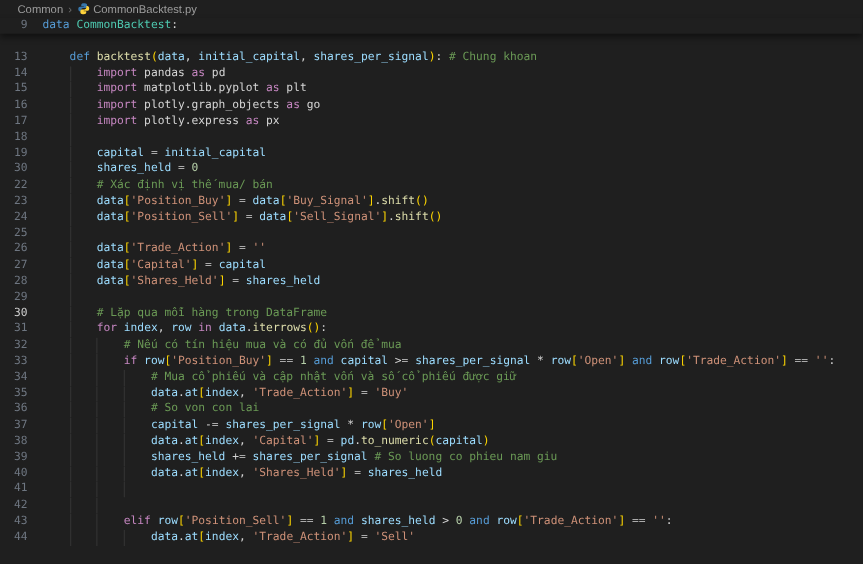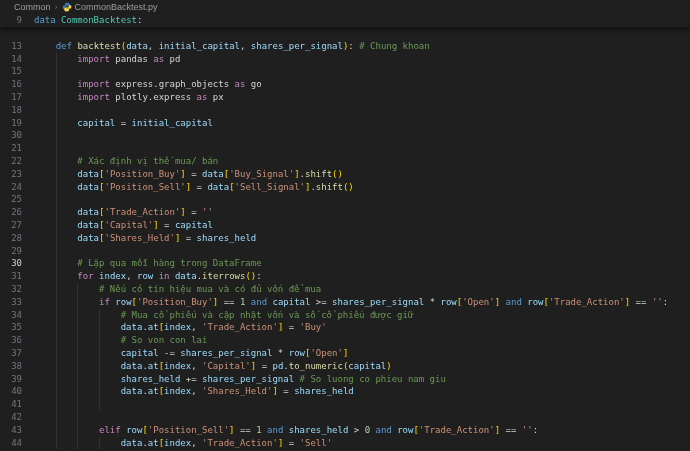--- a/index.html
+++ b/index.html
@@ -61,27 +61,26 @@
   </span>
 </div>
 
 <div class="sticky" id="sticky">
     <div class="line"><div class="ln">9</div><div class="code"><span><span></span><span style="color: rgb(86, 156, 214);">data</span><span style="color: rgb(212, 212, 212);"> </span><span style="color: rgb(78, 201, 176);">CommonBacktest</span><span style="color: rgb(212, 212, 212);">:</span></span></div></div>
   </div>
 
 <div class="editor" id="editor">
     <div class="line"><div class="ln">13</div><div class="code"><span><span>    </span><span style="color: rgb(86, 156, 214);">def</span><span style="color: rgb(212, 212, 212);"> </span><span style="color: rgb(220, 220, 170);">backtest</span><span style="color: rgb(255, 215, 0);">(</span><span style="color: rgb(156, 220, 254);">data</span><span style="color: rgb(212, 212, 212);">, </span><span style="color: rgb(156, 220, 254);">initial_capital</span><span style="color: rgb(212, 212, 212);">, </span><span style="color: rgb(156, 220, 254);">shares_per_signal</span><span style="color: rgb(255, 215, 0);">)</span><span style="color: rgb(212, 212, 212);">: </span><span style="color: rgb(106, 153, 85);"># Chung khoan</span></span></div></div>
     <div class="line"><div class="ln">14</div><div class="code"><span class="guide" style="left: 4ch;"></span><span><span>        </span><span style="color: rgb(197, 134, 192);">import</span><span style="color: rgb(212, 212, 212);"> pandas </span><span style="color: rgb(197, 134, 192);">as</span><span style="color: rgb(212, 212, 212);"> pd</span></span></div></div>
-    <div class="line"><div class="ln">15</div><div class="code"><span class="guide" style="left: 4ch;"></span></div></div>
-    <div class="line"><div class="ln">16</div><div class="code"><span class="guide" style="left: 4ch;"></span><span><span>        </span><span style="color: rgb(197, 134, 192);">import</span><span style="color: rgb(212, 212, 212);"> express.graph_objects </span><span style="color: rgb(197, 134, 192);">as</span><span style="color: rgb(212, 212, 212);"> go</span></span></div></div>
+    <div class="line"><div class="ln">15</div><div class="code"><span class="guide" style="left: 4ch;"></span><span><span>        </span><span style="color: rgb(197, 134, 192);">import</span><span style="color: rgb(212, 212, 212);"> matplotlib.pyplot </span><span style="color: rgb(197, 134, 192);">as</span><span style="color: rgb(212, 212, 212);"> plt</span></span></div></div>
+    <div class="line"><div class="ln">16</div><div class="code"><span class="guide" style="left: 4ch;"></span><span><span>        </span><span style="color: rgb(197, 134, 192);">import</span><span style="color: rgb(212, 212, 212);"> plotly.graph_objects </span><span style="color: rgb(197, 134, 192);">as</span><span style="color: rgb(212, 212, 212);"> go</span></span></div></div>
     <div class="line"><div class="ln">17</div><div class="code"><span class="guide" style="left: 4ch;"></span><span><span>        </span><span style="color: rgb(197, 134, 192);">import</span><span style="color: rgb(212, 212, 212);"> plotly.express </span><span style="color: rgb(197, 134, 192);">as</span><span style="color: rgb(212, 212, 212);"> px</span></span></div></div>
     <div class="line"><div class="ln">18</div><div class="code"><span class="guide" style="left: 4ch;"></span><span><span>        </span></span></div></div>
     <div class="line"><div class="ln">19</div><div class="code"><span class="guide" style="left: 4ch;"></span><span><span>        </span><span style="color: rgb(156, 220, 254);">capital</span><span style="color: rgb(212, 212, 212);"> = </span><span style="color: rgb(156, 220, 254);">initial_capital</span></span></div></div>
-    <div class="line"><div class="ln">30</div><div class="code"><span class="guide" style="left: 4ch;"></span></div></div>
-    <div class="line"><div class="ln">21</div><div class="code"><span class="guide" style="left: 4ch;"></span><span><span>        </span></span></div></div>
+    <div class="line"><div class="ln">30</div><div class="code"><span class="guide" style="left: 4ch;"></span><span><span>        </span><span style="color: rgb(156, 220, 254);">shares_held</span><span style="color: rgb(212, 212, 212);"> = </span><span style="color: rgb(181, 206, 168);">0</span></span></div></div>
     <div class="line"><div class="ln">22</div><div class="code"><span class="guide" style="left: 4ch;"></span><span><span>        </span><span style="color: rgb(106, 153, 85);"># Xác định vị thế mua/ bán</span></span></div></div>
     <div class="line"><div class="ln">23</div><div class="code"><span class="guide" style="left: 4ch;"></span><span><span>        </span><span style="color: rgb(156, 220, 254);">data</span><span style="color: rgb(255, 215, 0);">[</span><span style="color: rgb(206, 145, 120);">'Position_Buy'</span><span style="color: rgb(255, 215, 0);">]</span><span style="color: rgb(212, 212, 212);"> = </span><span style="color: rgb(156, 220, 254);">data</span><span style="color: rgb(255, 215, 0);">[</span><span style="color: rgb(206, 145, 120);">'Buy_Signal'</span><span style="color: rgb(255, 215, 0);">]</span><span style="color: rgb(212, 212, 212);">.</span><span style="color: rgb(220, 220, 170);">shift</span><span style="color: rgb(255, 215, 0);">()</span></span></div></div>
     <div class="line"><div class="ln">24</div><div class="code"><span class="guide" style="left: 4ch;"></span><span><span>        </span><span style="color: rgb(156, 220, 254);">data</span><span style="color: rgb(255, 215, 0);">[</span><span style="color: rgb(206, 145, 120);">'Position_Sell'</span><span style="color: rgb(255, 215, 0);">]</span><span style="color: rgb(212, 212, 212);"> = </span><span style="color: rgb(156, 220, 254);">data</span><span style="color: rgb(255, 215, 0);">[</span><span style="color: rgb(206, 145, 120);">'Sell_Signal'</span><span style="color: rgb(255, 215, 0);">]</span><span style="color: rgb(212, 212, 212);">.</span><span style="color: rgb(220, 220, 170);">shift</span><span style="color: rgb(255, 215, 0);">()</span></span></div></div>
     <div class="line"><div class="ln">25</div><div class="code"><span class="guide" style="left: 4ch;"></span><span><span>        </span></span></div></div>
     <div class="line"><div class="ln">26</div><div class="code"><span class="guide" style="left: 4ch;"></span><span><span>        </span><span style="color: rgb(156, 220, 254);">data</span><span style="color: rgb(255, 215, 0);">[</span><span style="color: rgb(206, 145, 120);">'Trade_Action'</span><span style="color: rgb(255, 215, 0);">]</span><span style="color: rgb(212, 212, 212);"> = </span><span style="color: rgb(206, 145, 120);">''</span></span></div></div>
     <div class="line"><div class="ln">27</div><div class="code"><span class="guide" style="left: 4ch;"></span><span><span>        </span><span style="color: rgb(156, 220, 254);">data</span><span style="color: rgb(255, 215, 0);">[</span><span style="color: rgb(206, 145, 120);">'Capital'</span><span style="color: rgb(255, 215, 0);">]</span><span style="color: rgb(212, 212, 212);"> = </span><span style="color: rgb(156, 220, 254);">capital</span></span></div></div>
     <div class="line"><div class="ln">28</div><div class="code"><span class="guide" style="left: 4ch;"></span><span><span>        </span><span style="color: rgb(156, 220, 254);">data</span><span style="color: rgb(255, 215, 0);">[</span><span style="color: rgb(206, 145, 120);">'Shares_Held'</span><span style="color: rgb(255, 215, 0);">]</span><span style="color: rgb(212, 212, 212);"> = </span><span style="color: rgb(156, 220, 254);">shares_held</span></span></div></div>
     <div class="line"><div class="ln">29</div><div class="code"><span class="guide" style="left: 4ch;"></span><span><span>        </span></span></div></div>
     <div class="line current"><div class="ln">30</div><div class="code"><span class="guide" style="left: 4ch;"></span><span><span>        </span><span style="color: rgb(106, 153, 85);"># Lặp qua mỗi hàng trong DataFrame</span></span></div></div>
     <div class="line"><div class="ln">31</div><div class="code"><span class="guide" style="left: 4ch;"></span><span><span>        </span><span style="color: rgb(197, 134, 192);">for</span><span style="color: rgb(212, 212, 212);"> </span><span style="color: rgb(156, 220, 254);">index</span><span style="color: rgb(212, 212, 212);">, </span><span style="color: rgb(156, 220, 254);">row</span><span style="color: rgb(212, 212, 212);"> </span><span style="color: rgb(197, 134, 192);">in</span><span style="color: rgb(212, 212, 212);"> </span><span style="color: rgb(156, 220, 254);">data</span><span style="color: rgb(212, 212, 212);">.</span><span style="color: rgb(220, 220, 170);">iterrows</span><span style="color: rgb(255, 215, 0);">()</span><span style="color: rgb(212, 212, 212);">:</span></span></div></div>

